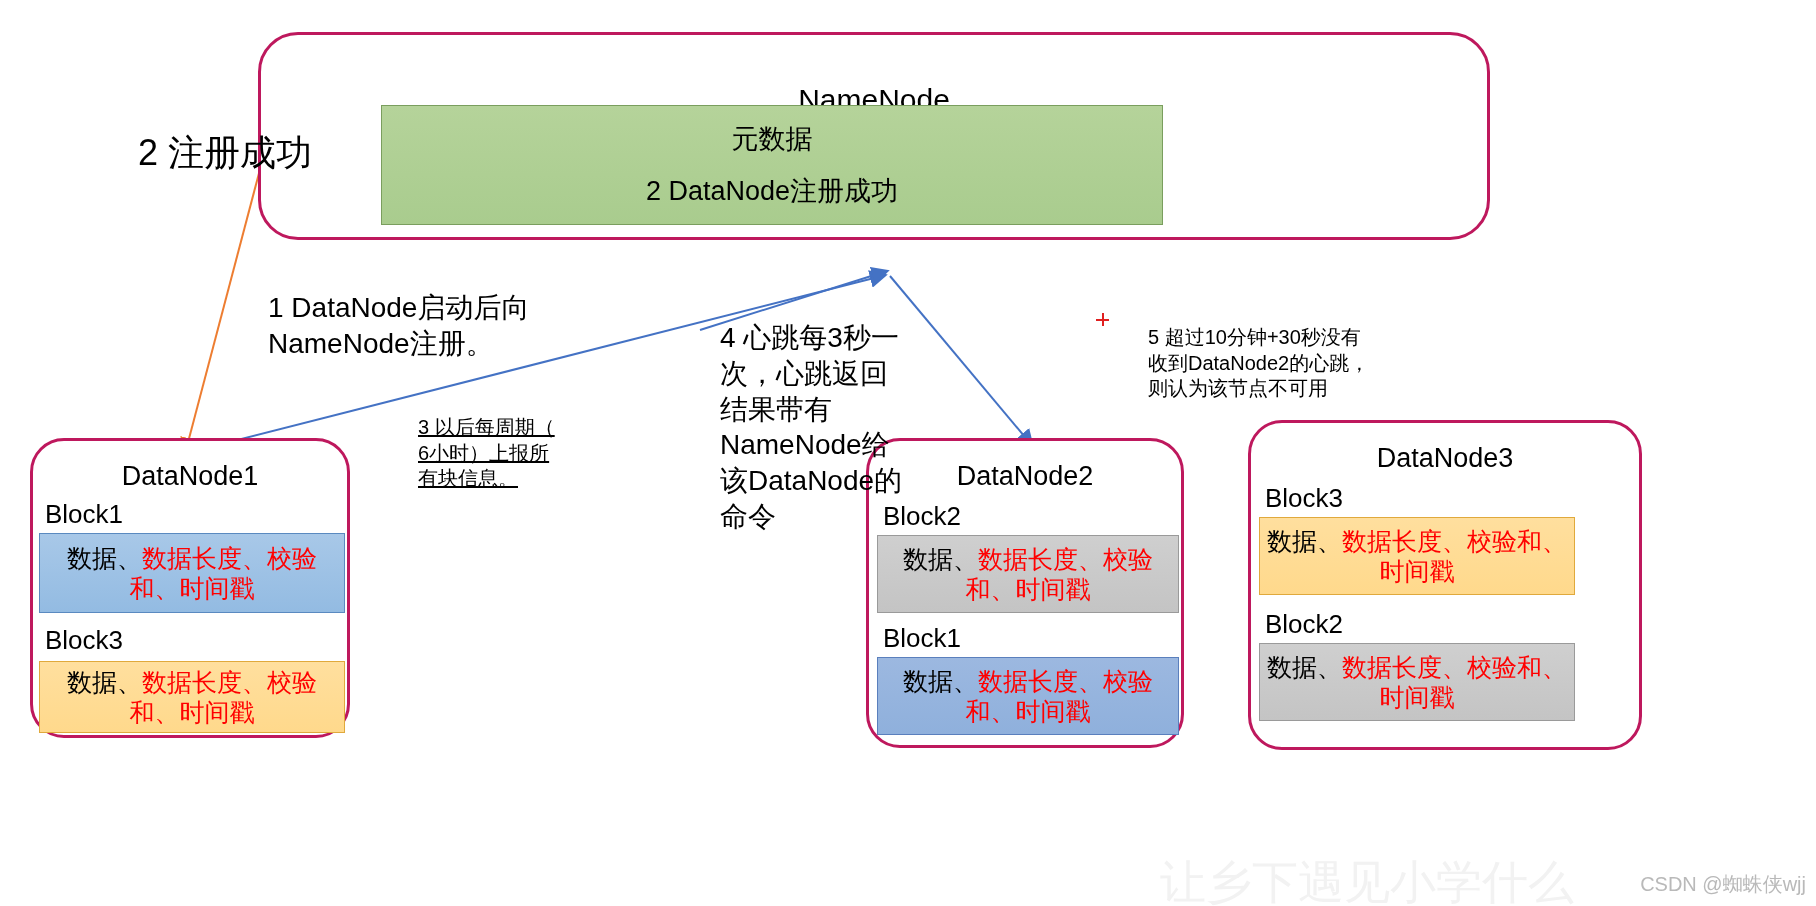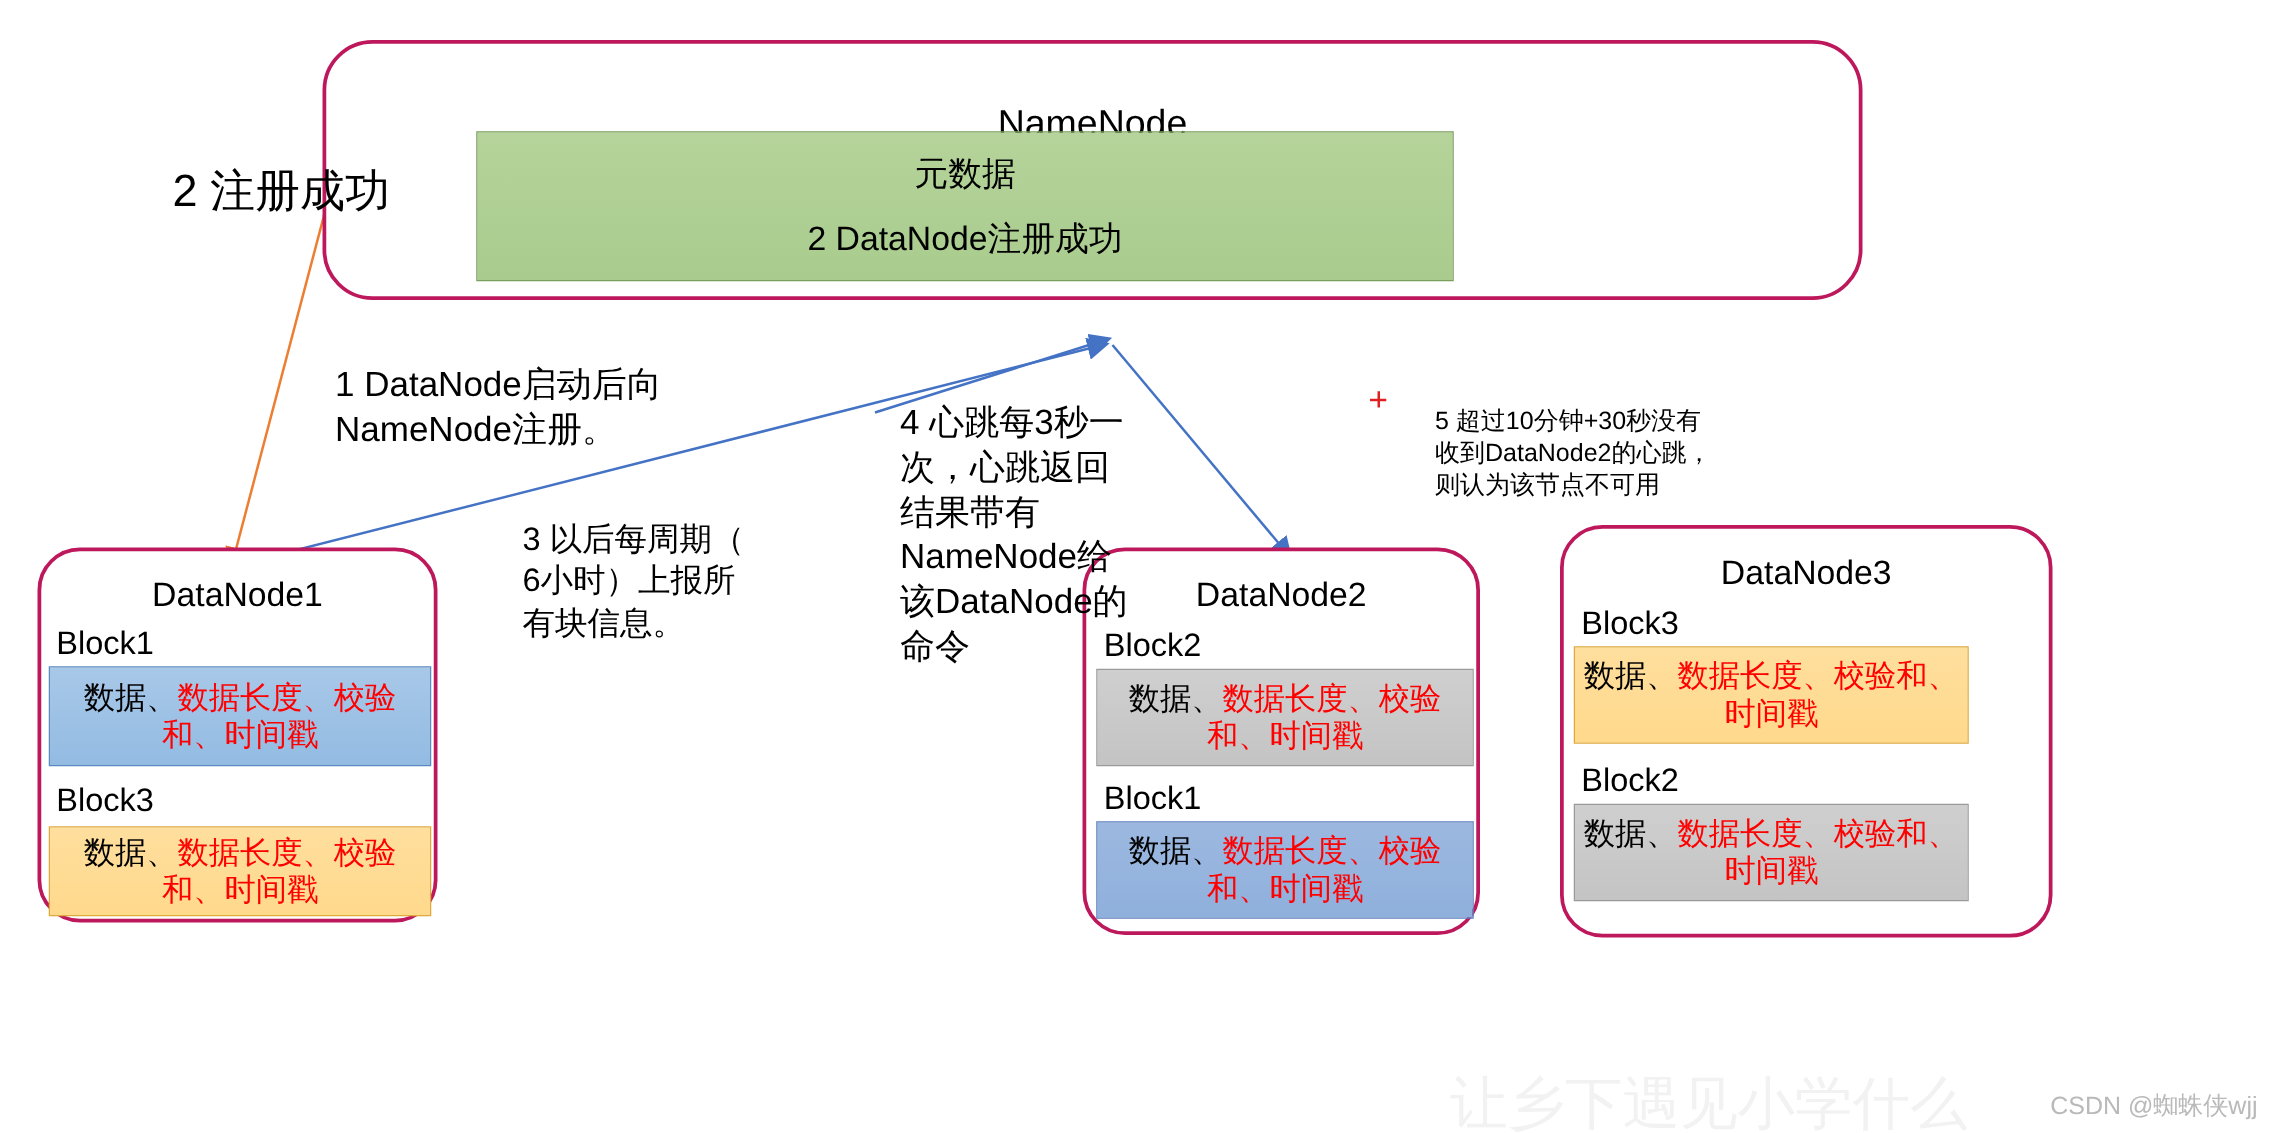--- a/index.html
+++ b/index.html
@@ -168,21 +168,21 @@
     <div class="block-box bx-grey" style="left:8px;top:220px;width:316px;height:78px;">
       <span><span class="k">数据、</span><span class="v">数据长度、校验和、时间戳</span></span>
     </div>
   </div>
 
   <div class="anno" style="left:118px;top:130px;font-size:36px;margin-left:20px;">2 注册成功</div>
 
   <div class="anno" style="left:268px;top:290px;font-size:28px;">1 DataNode启动后向
 NameNode注册。</div>
 
-  <div class="anno" style="left:418px;top:415px;font-size:26px;">3 以后每周期（
+  <div class="anno" style="left:418px;top:415px;font-size:20px;text-decoration:underline;">3 以后每周期（
 6小时）上报所
 有块信息。</div>
 
   <div class="anno" style="left:720px;top:320px;font-size:28px;">4 心跳每3秒一
 次，心跳返回
 结果带有
 NameNode给
 该DataNode的
 命令</div>
 

